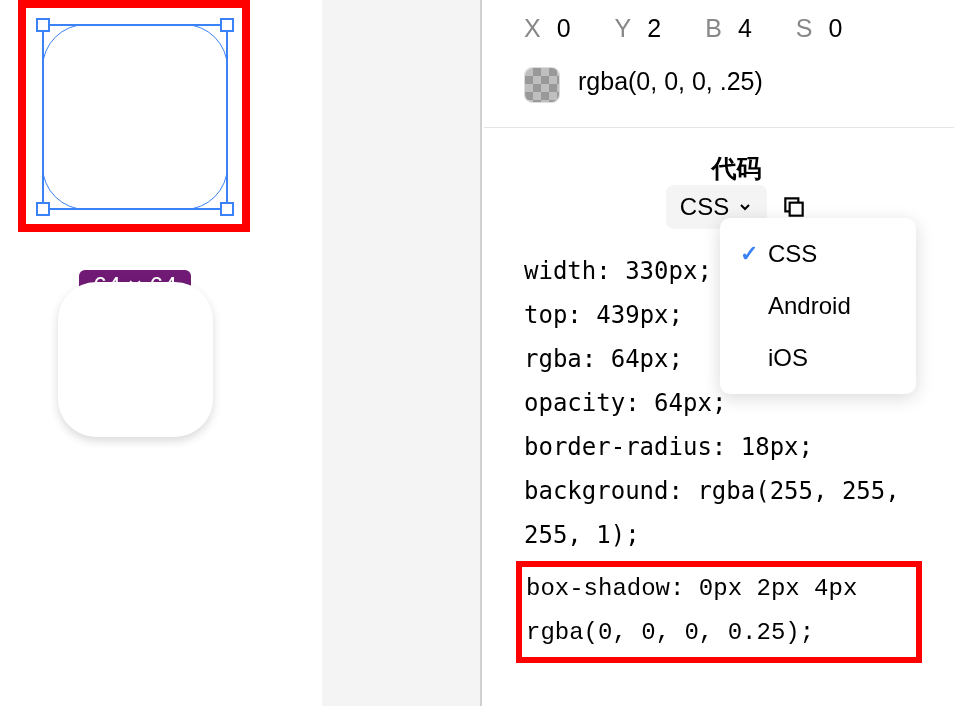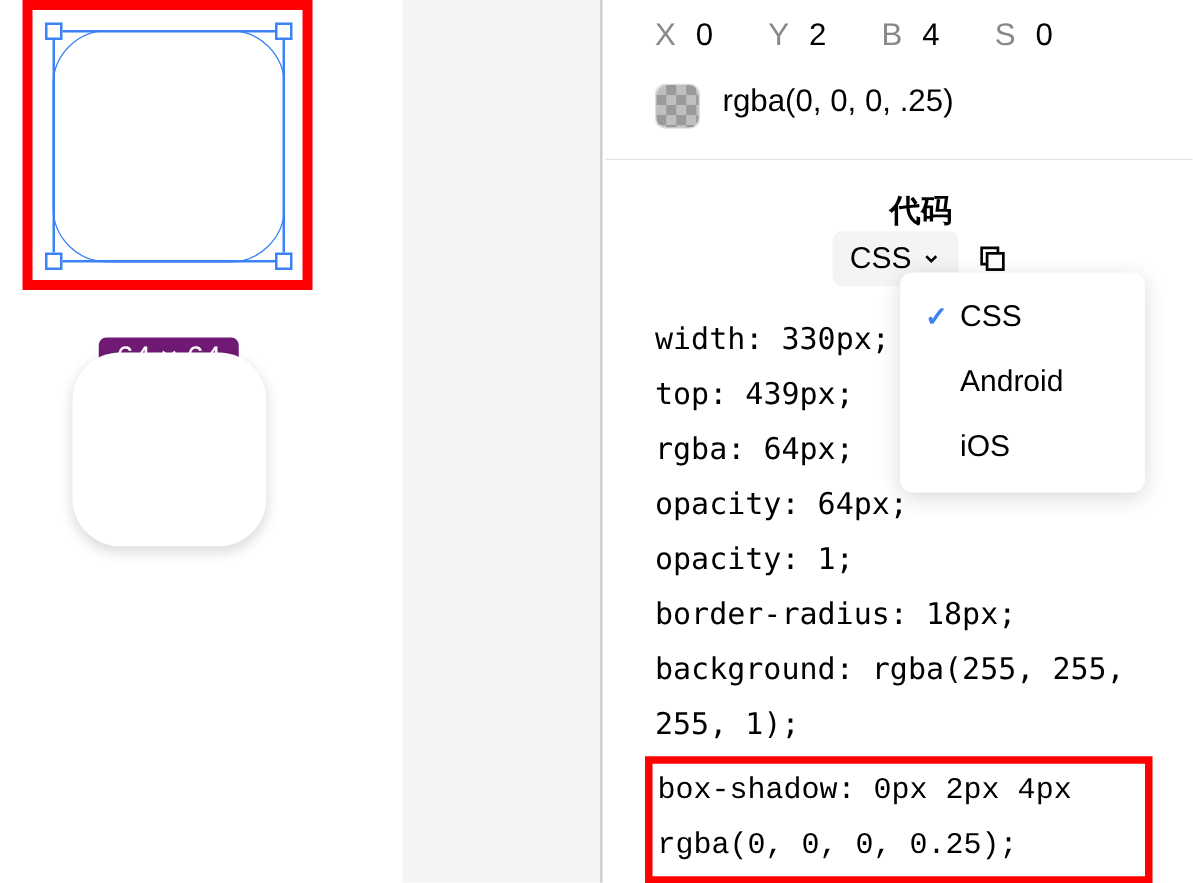--- a/index.html
+++ b/index.html
@@ -278,21 +278,20 @@
       <span class="check"></span>
       <span>iOS</span>
     </div>
   </div>
 
   <div class="code-block">
     <div><span>width</span>: <span class="tok-num">330</span><span>px</span>;</div>
     <div><span>top</span>: <span class="tok-num">439</span><span>px</span>;</div>
     <div><span>rgba</span>: <span class="tok-num">64</span><span>px</span>;</div>
     <div><span>opacity</span>: <span class="tok-num">64</span><span>px</span>;</div>
-    <div><span>opacity</span>: <span class="tok-num">1</span>;</div>
     <div><span>border-radius</span>: <span class="tok-num">18</span><span>px</span>;</div>
     <div><span>background</span>: <span>rgba</span>(<span class="tok-num">255</span>, <span class="tok-num">255</span>, <span class="tok-num">255</span>, <span class="tok-num">1</span>);</div>
     <div class="box-shadow-highlight">
       <div><span>box-shadow</span>: <span class="tok-num">0</span>px <span class="tok-num">2</span>px <span class="tok-num">4</span>px <span>rgba</span>(<span class="tok-num">0</span>, <span class="tok-num">0</span>, <span class="tok-num">0</span>, <span class="tok-num">0.25</span>);</div>
     </div>
   </div>
 
 </div>
 
 </body></html>

